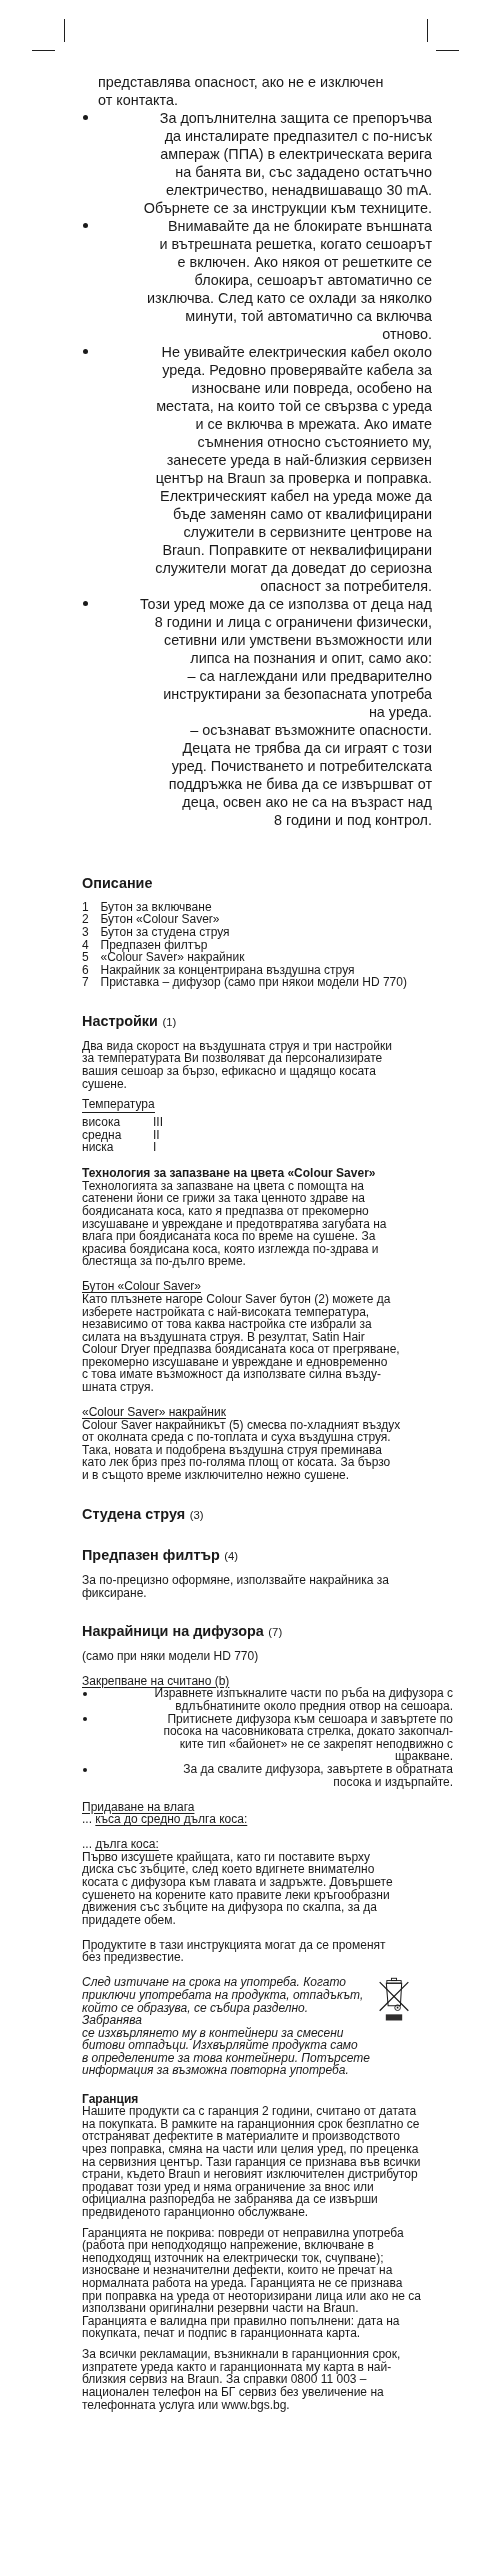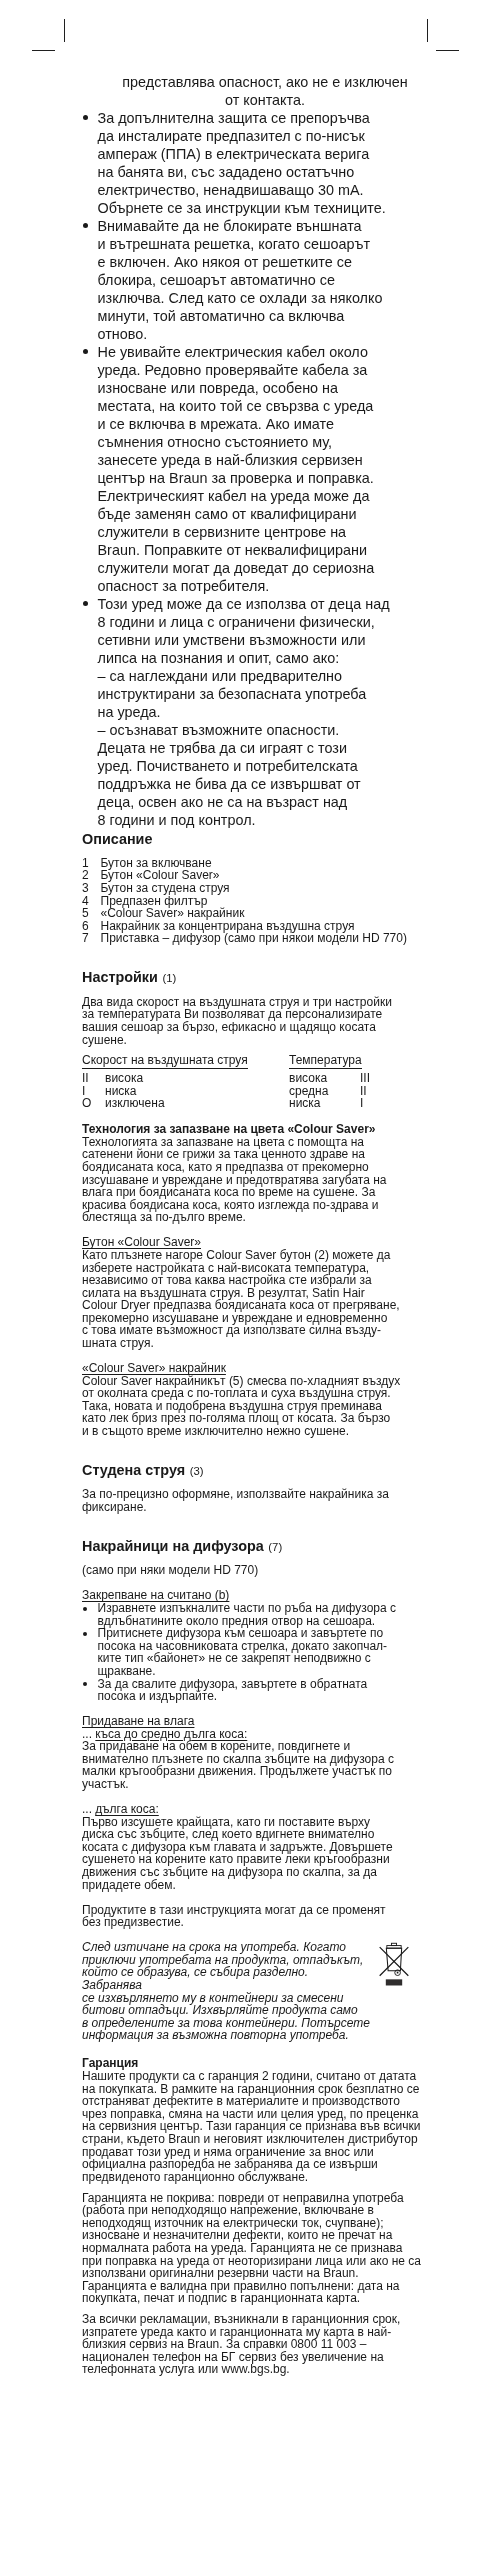--- a/index.html
+++ b/index.html
@@ -14,27 +14,27 @@
   }
   
   .cm{position:absolute;background:#1f1f1f;}
   .cm.h{height:1px;width:23px;}
   .cm.v{width:1px;height:23px;}
   
   .g-safety{
     position:absolute;left:82px;top:73px;width:350px;
     font-size:14.4px;line-height:18px;
   }
-  .g-safety .cont{margin-left:16px;white-space:pre-line;text-align:center;}
+  .g-safety .cont{margin-left:16px;white-space:pre-line;}
   .bullet{position:relative;padding-left:15.5px;}
   .bullet .dot{position:absolute;left:1px;top:6.2px;width:5.2px;height:5.2px;border-radius:50%;background:#1a1a1a;}
-  .btxt{white-space:pre-line;}
+  .btxt{white-space:pre-line;text-align:right;}
   
   .g-main{
-    position:absolute;left:82px;top:832px;width:371px;
+    position:absolute;left:82px;top:876px;width:371px;
     font-size:12px;line-height:12.6px;
   }
   .g-main h2{font-size:14.4px;line-height:15.5px;font-weight:bold;margin:25px 0 9.3px 0;}
   .g-main h2.first{margin-top:0;}
   .g-main h2 .sfx{font-weight:400;font-size:11.3px;margin-left:4.6px;}
   .para{white-space:pre-line;margin:0;}
   .ditem{position:relative;padding-left:18.5px;}
   .dnum{position:absolute;left:0;top:0;}
   .settings-table{display:flex;margin-top:8.2px;}
   .settings-table .colA{width:207px;}
@@ -138,26 +138,20 @@
       <div class="ditem"><span class="dnum">7</span><span>Приставка – дифузор (само при някои модели HD 770)</span></div>
     </div>
 
     <h2><span>Настройки</span><span class="sfx">(1)</span></h2>
     <div class="para">Два  вида скорост на въздушната струя и три настройки
 за температурата Ви позволяват да персонализирате
 вашия сешоар за бързо, ефикасно и щадящо косата
 сушене.</div>
 
     <div class="settings-table">
-      <div class="colA">
-        <div><span class="th">Скорост на въздушната струя</span></div>
-        <div class="tr"><span class="tkey">II</span><span>висока</span></div>
-        <div class="tr"><span class="tkey">I</span><span>ниска</span></div>
-        <div class="tr"><span class="tkey">O</span><span>изключена</span></div>
-      </div>
       <div class="colB">
         <div><span class="th">Температура</span></div>
         <div class="tr"><span class="tname">висока</span><span>III</span></div>
         <div class="tr"><span class="tname">средна</span><span>II</span></div>
         <div class="tr"><span class="tname">ниска</span><span>I</span></div>
       </div>
     </div>
 
     <div class="minihead">Технология за запазване на цвета «Colour Saver»</div>
     <div class="para">Технологията за запазване на цвета с помощта на
@@ -180,20 +174,21 @@
 
     <div class="subhead"><span class="ul">«Colour Saver» накрайник</span></div>
     <div class="para">Colour Saver накрайникът (5) смесва по-хладният въздух
 от околната среда с по-топлата и суха въздушна струя.
 Така, новата и подобрена въздушна струя преминава
 като лек бриз през по-голяма площ от косата. За бързо
 и в същото време изключително нежно сушене.</div>
 
     <h2><span>Студена струя</span><span class="sfx">(3)</span></h2>
 
+    <h2><span>Предпазен филтър</span><span class="sfx">(4)</span></h2>
 
     <div class="para">За по-прецизно оформяне, използвайте накрайника за
 фиксиране.</div>
 
     <h2><span>Накрайници на дифузора</span><span class="sfx">(7)</span></h2>
     <div class="para">(само при няки модели HD 770)</div>
 
     <div class="subhead"><span class="ul">Закрепване на считано (b)</span></div>
     <div class="bullet">
       <span class="dot"></span>
@@ -208,24 +203,20 @@
 щракване.</div>
     </div>
     <div class="bullet">
       <span class="dot"></span>
       <div class="btxt">За да свалите дифузора, завъртете в обратната
 посока и издърпайте.</div>
     </div>
 
     <div class="subhead"><span class="ul">Придаване на влага</span></div>
     <div><span>... </span><span class="ul">къса до средно дълга коса:</span></div>
-    <div class="para">За придаване на обем в корените, повдигнете и
-внимателно плъзнете по скалпа зъбците на дифузора с
-малки кръгообразни движения. Продължете участък по
-участък.</div>
 
     <div class="subhead"><span>... </span><span class="ul">дълга коса:</span></div>
     <div class="para">Първо изсушете крайщата, като ги поставите върху
 диска със зъбците, след което вдигнете внимателно
 косата с дифузора към главата и задръжте. Довършете
 сушенето на корените като правите леки кръгообразни
 движения със зъбците на дифузора по скалпа, за да
 придадете обем.</div>
 
     <div class="para gap-m">Продуктите в тази инструкцията могат да се променят

